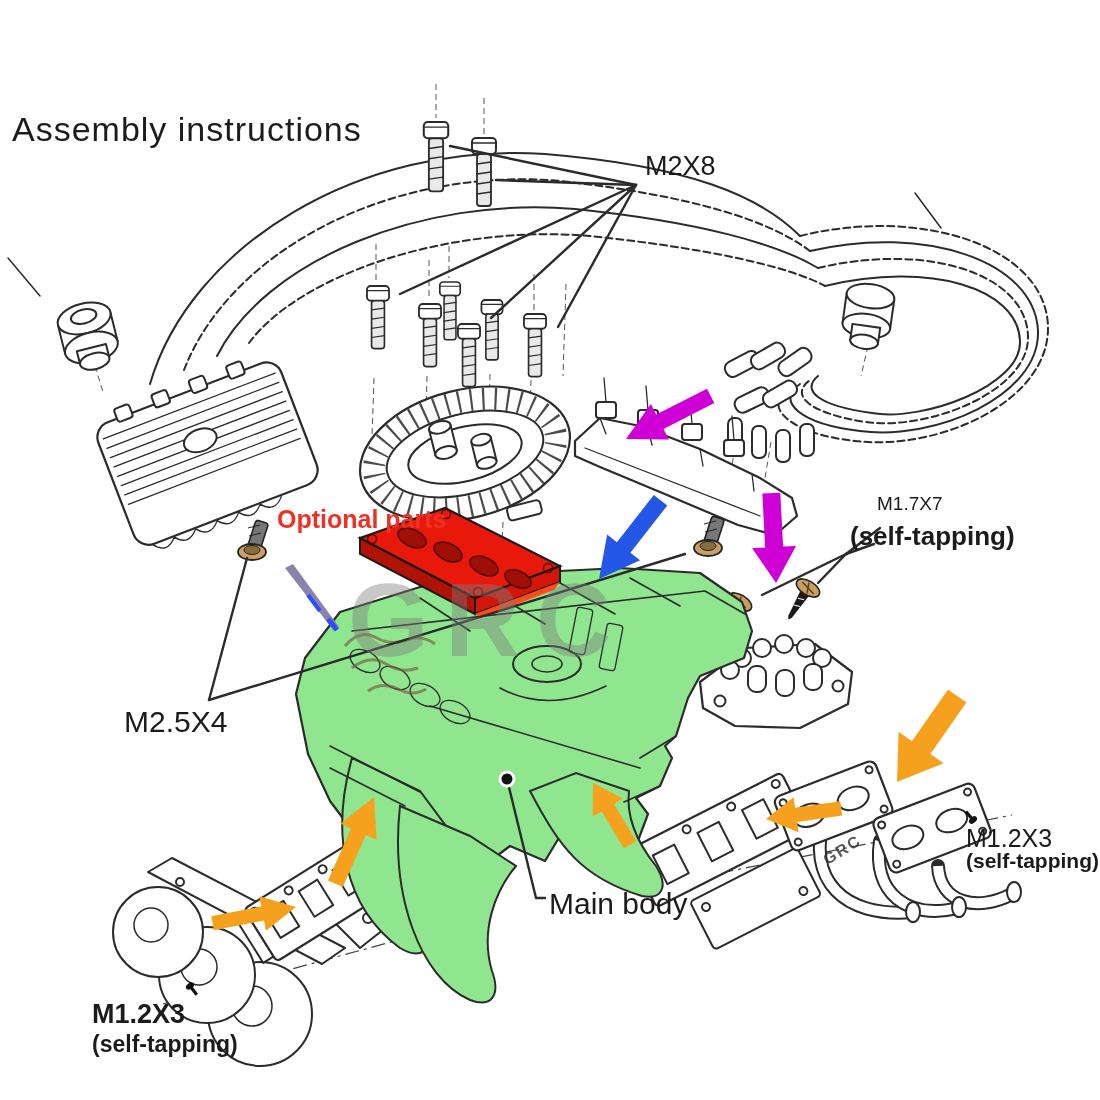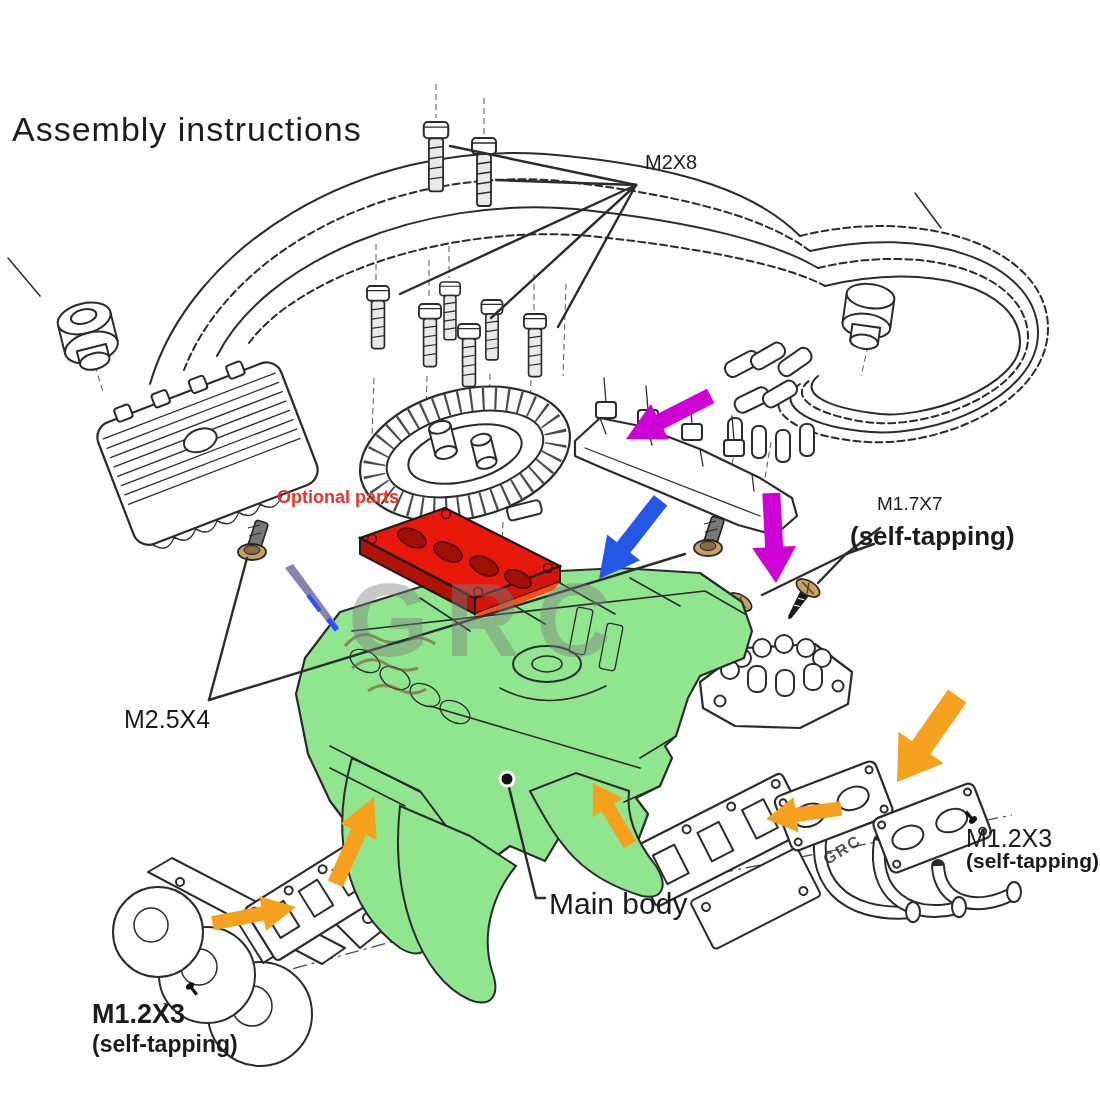--- a/index.html
+++ b/index.html
@@ -14,23 +14,23 @@
   .green-fill{fill:var(--main-body-green,#8fe68f);}
   .red-fill{fill:var(--optional-part-red,#e8190b);}
   .red-dark{fill:#b01205;}
   .red-mid{fill:#d2170a;}
   .tan{fill:var(--screw-head-tan,#c99f63);}
   .arrow-magenta{fill:var(--arrow-magenta,#cf00d6);}
   .arrow-blue{fill:var(--arrow-blue,#2457e6);}
   .arrow-orange{fill:var(--arrow-orange,#f6a11d);}
   .lbl{position:absolute;color:#1b1b1b;white-space:nowrap;line-height:1.05;}
   .title{left:12px;top:66px;font-size:34px;letter-spacing:1px;color:#1c1c1c;}
-  .m2x8{left:645px;top:106px;font-size:20px;}
-  .optional{left:277px;top:442px;font-size:18px;font-weight:600;color:var(--optional-label-red,#ee3125);}
-  .m25x4{left:124px;top:660px;font-size:25px;text-align:center;}
+  .m2x8{left:645px;top:106px;font-size:27px;}
+  .optional{left:277px;top:460px;font-size:25px;font-weight:600;color:var(--optional-label-red,#ee3125);}
+  .m25x4{left:124px;top:660px;font-size:30px;text-align:center;}
   .m17x7a{left:877px;top:448px;font-size:19px;}
   .m17x7b{left:850px;top:477px;font-size:26px;font-weight:bold;}
   .mainbody{left:549px;top:842px;font-size:30px;}
   .m12x3La{left:92px;top:954px;font-size:27px;font-weight:bold;}
   .m12x3Lb{left:92px;top:986px;font-size:23px;font-weight:bold;}
   .m12x3Ra{left:966px;top:779px;font-size:25px;}
   .m12x3Rb{left:966px;top:804px;font-size:21px;font-weight:bold;}
   .wm-big{left:348px;top:520px;font-size:104px;font-weight:bold;letter-spacing:16px;
           color:#7d7d7d;opacity:.42;}
   .wm-small{left:822px;top:796px;font-size:16px;font-weight:bold;letter-spacing:2px;

